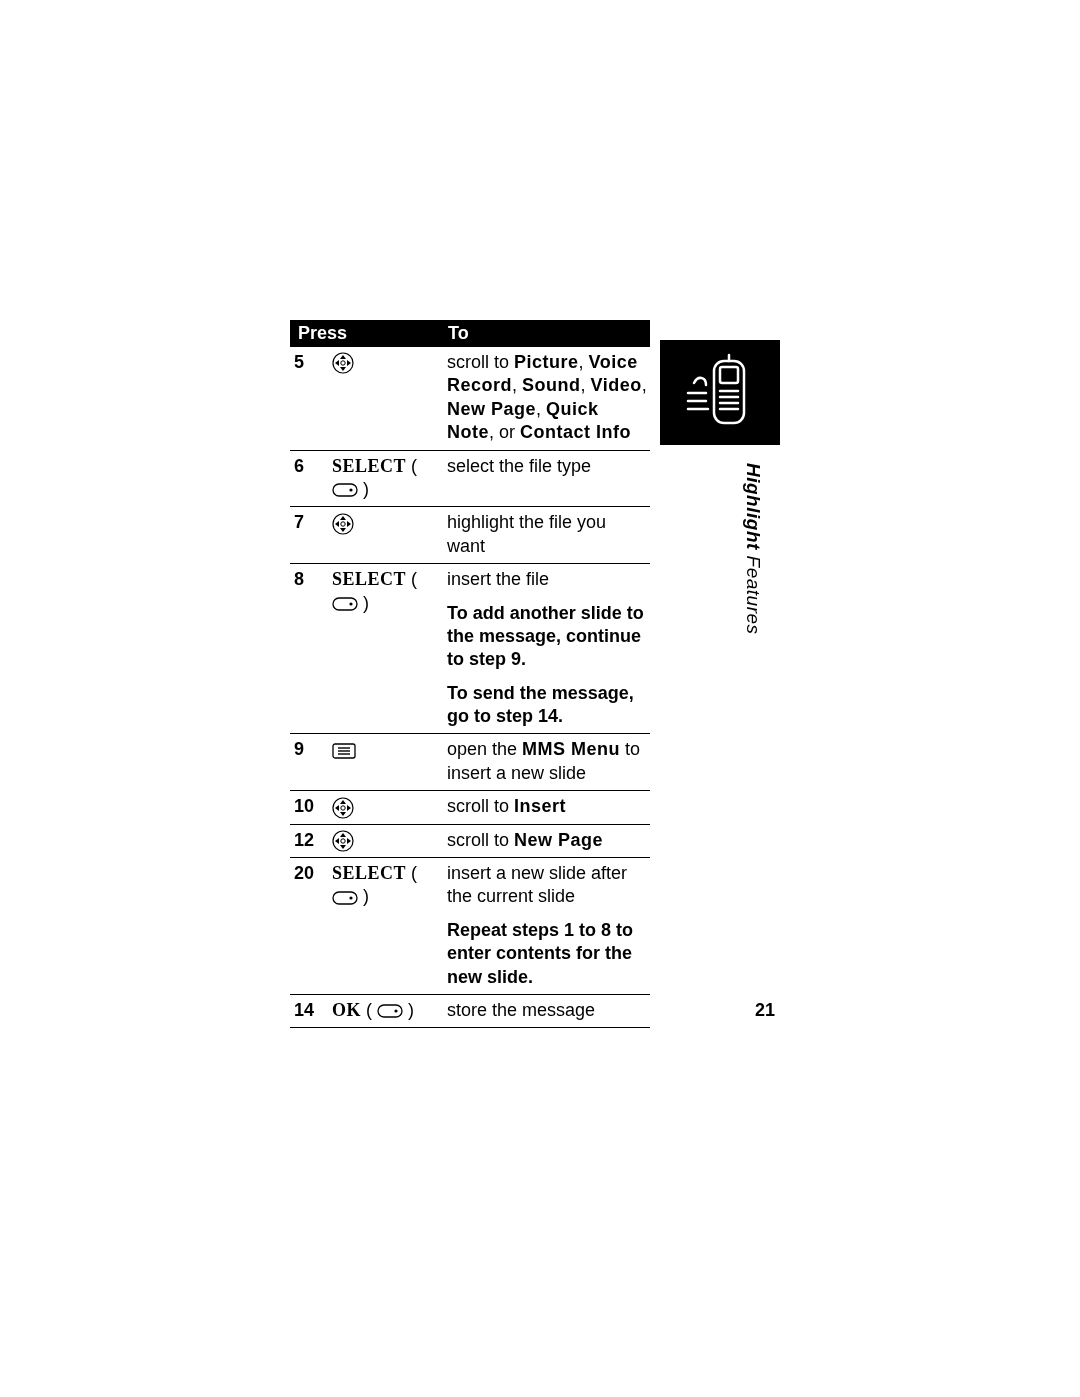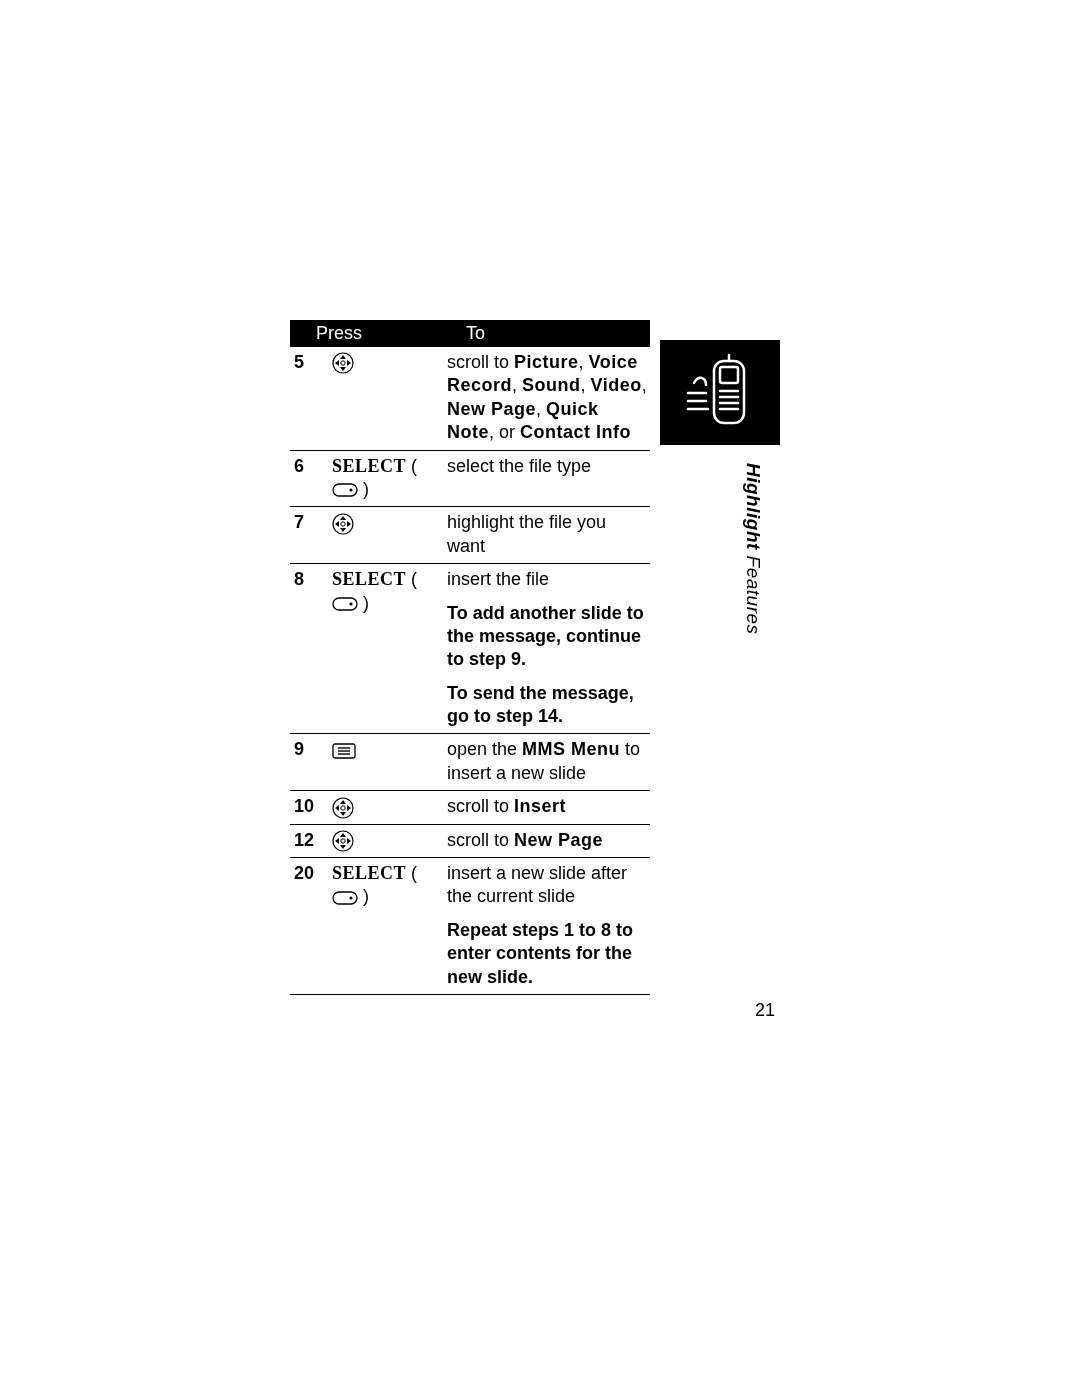--- a/index.html
+++ b/index.html
@@ -21,23 +21,23 @@
   }
   .table-wrap {
     position: absolute;
     left: 290px;
     top: 320px;
     width: 360px;
   }
   .head-row {
     background: #000;
     color: #fff;
-    font-weight: normal;
+    font-weight: bold;
     display: flex;
-    padding: 3px 26px;
+    padding: 3px 8px;
   }
   .head-press { width: 150px; }
   .head-to    { flex: 1; }
   table {
     border-collapse: collapse;
     width: 100%;
   }
   td {
     vertical-align: top;
     padding: 4px 4px 4px 4px;
@@ -101,21 +101,21 @@
     font-size: 19px;
     margin-left: 82px;
     margin-top: 18px;
     letter-spacing: 0.5px;
   }
   .tablabel .light { font-weight: normal; }
   .pagenum {
     position: absolute;
     right: 305px;
     top: 1000px;
-    font-weight: normal;
+    font-weight: bold;
     font-size: 18px;
   }
   svg.icon { vertical-align: middle; }
 </style>
 </head>
 <body>
 
 <div class="page">
 
   <div class="table-wrap">
@@ -239,20 +239,33 @@
             <circle cx="19" cy="7" r="1.6" fill="#000"></circle>
           </svg>
           <span>)</span>
         </td>
         <td class="to">
           <div class="para">insert a new slide after the current slide</div>
           <div class="para">Repeat steps 1 to 8 to enter contents for the new slide.</div>
         </td>
       </tr>
 
+      <tr class="rule">
+        <td class="num">14</td>
+        <td class="press">
+          <span class="select-label">OK</span>
+          <span> (</span>
+          <svg class="icon soft-key" width="26" height="14" viewBox="0 0 26 14">
+            <rect x="1" y="1" width="24" height="12" rx="6" fill="none" stroke="#000" stroke-width="1.3"></rect>
+            <circle cx="19" cy="7" r="1.6" fill="#000"></circle>
+          </svg>
+          <span>)</span>
+        </td>
+        <td class="to">store the message</td>
+      </tr>
     </tbody>
       </table>
   </div>
 
   <div class="sidetab">
     <div class="blackbox">
       <svg class="phone-svg" viewBox="0 0 80 80">
         <g stroke="#fff" stroke-width="2.5" fill="none" stroke-linejoin="round" stroke-linecap="round">
           <rect x="34" y="8" width="30" height="62" rx="10"></rect>
           <rect x="40" y="14" width="18" height="16" rx="2"></rect>

